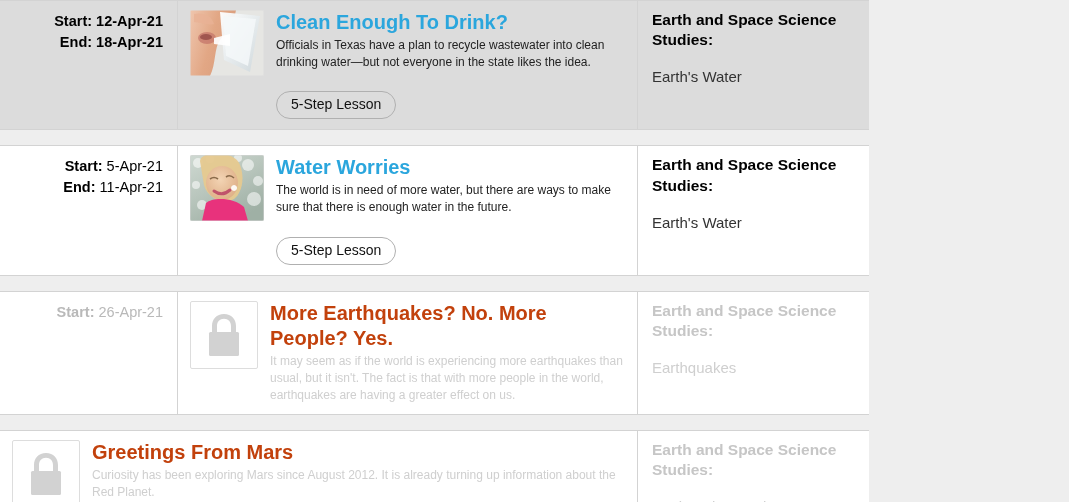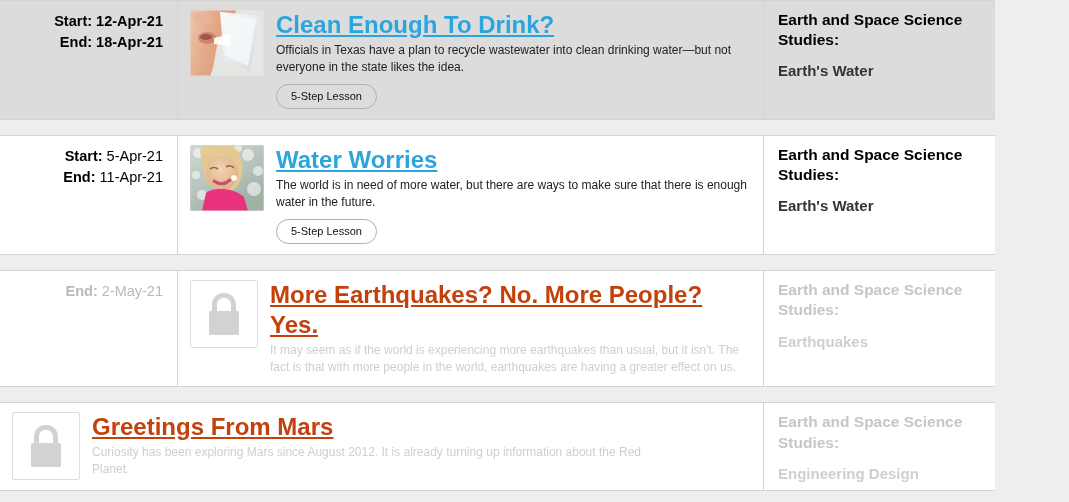--- a/index.html
+++ b/index.html
@@ -12,21 +12,21 @@
   }
   #app {
     width: 1069px;
     height: 502px;
     background: #eeeeee;
     position: relative;
   }
 
   .row {
     display: flex;
-    width: 995px;
+    width: 869px;
     background: #ffffff;
     border-top: 1px solid #d3d3d3;
     border-bottom: 1px solid #d3d3d3;
     position: relative;
   }
   .row.shaded { background: #dcdcdc; }
   .row-gap { height: 15px; background: #eeeeee; width: 1069px; }
 
   .col-dates {
     width: 178px;
@@ -75,63 +75,62 @@
     width: 68px; height: 68px; flex: 0 0 68px;
     display: flex; align-items: center; justify-content: center;
   }
   .thumb.lock svg { width: 40px; height: 46px; }
 
   .body-col { flex: 1 1 auto; min-width: 0; }
 
   .item-title {
     color: #2ba6dd;
     font-weight: bold;
-    font-size: 24px;
+    font-size: 20px;
     line-height: 1.25;
     margin: 0 0 2px 0;
     cursor: pointer;
     display: inline-block;
-    text-decoration: underline;
   }
   .item-desc {
     color: #222222;
     font-size: 12px;
     line-height: 1.42;
     margin: 0;
     max-width: 560px;
   }
   .row.locked .item-title { color: #c2410c; }
   .row.locked .item-desc { color: #cfcfcf; }
 
   .lesson-btn {
     display: inline-block;
-    margin-top: 8px;
+    margin-top: 20px;
     padding: 5px 14px 6px 14px;
     border: 1px solid #b0b0b0;
     border-radius: 16px;
     background: transparent;
-    font-size: 11px;
+    font-size: 14px;
     color: #111111;
     font-family: "Liberation Sans", sans-serif;
     cursor: pointer;
     line-height: 1.1;
   }
 
   .topic-head {
     font-weight: bold;
     color: #000000;
     font-size: 15.5px;
     line-height: 1.3;
   }
   .topic-sub {
-    font-weight: bold;
+    font-weight: normal;
     color: #333333;
     font-size: 15px;
     line-height: 1.3;
-    margin-top: 11px;
+    margin-top: 17px;
   }
   .row.locked .topic-head { color: #c6c6c6; }
   .row.locked .topic-sub { color: #cfcfcf; }
 </style>
 </head>
 <body>
 
 <div id="app">
   <div class="row shaded allbold">
     <div class="col-dates">
@@ -240,22 +239,22 @@
 
     <div class="col-topic">
       <div class="topic-head">Earth and Space Science Studies:</div>
       <div class="topic-sub">Earth's Water</div>
     </div>
   </div>
     <div class="row-gap"></div>
   <div class="row locked">
     <div class="col-dates">
       <div class="date-line">
-        <span class="date-label">End:</span>
-        <span class="date-value">2-May-21</span>
+        <span class="date-label">Start:</span>
+        <span class="date-value">26-Apr-21</span>
       </div>
     </div>
 
     <div class="col-content">
       <div class="thumb lock">
           <svg viewBox="0 0 40 46">
     <path d="M20 2 C12.5 2 8 7 8 14 v7 h5 v-7 c0 -4.2 2.8 -7.2 7 -7.2 s7 3 7 7.2 v7 h5 v-7 C32 7 27.5 2 20 2 Z" fill="#d2d2d2"></path>
     <rect x="5" y="20" width="30" height="24" rx="1.5" fill="#d2d2d2"></rect>
   </svg>
         </div>

